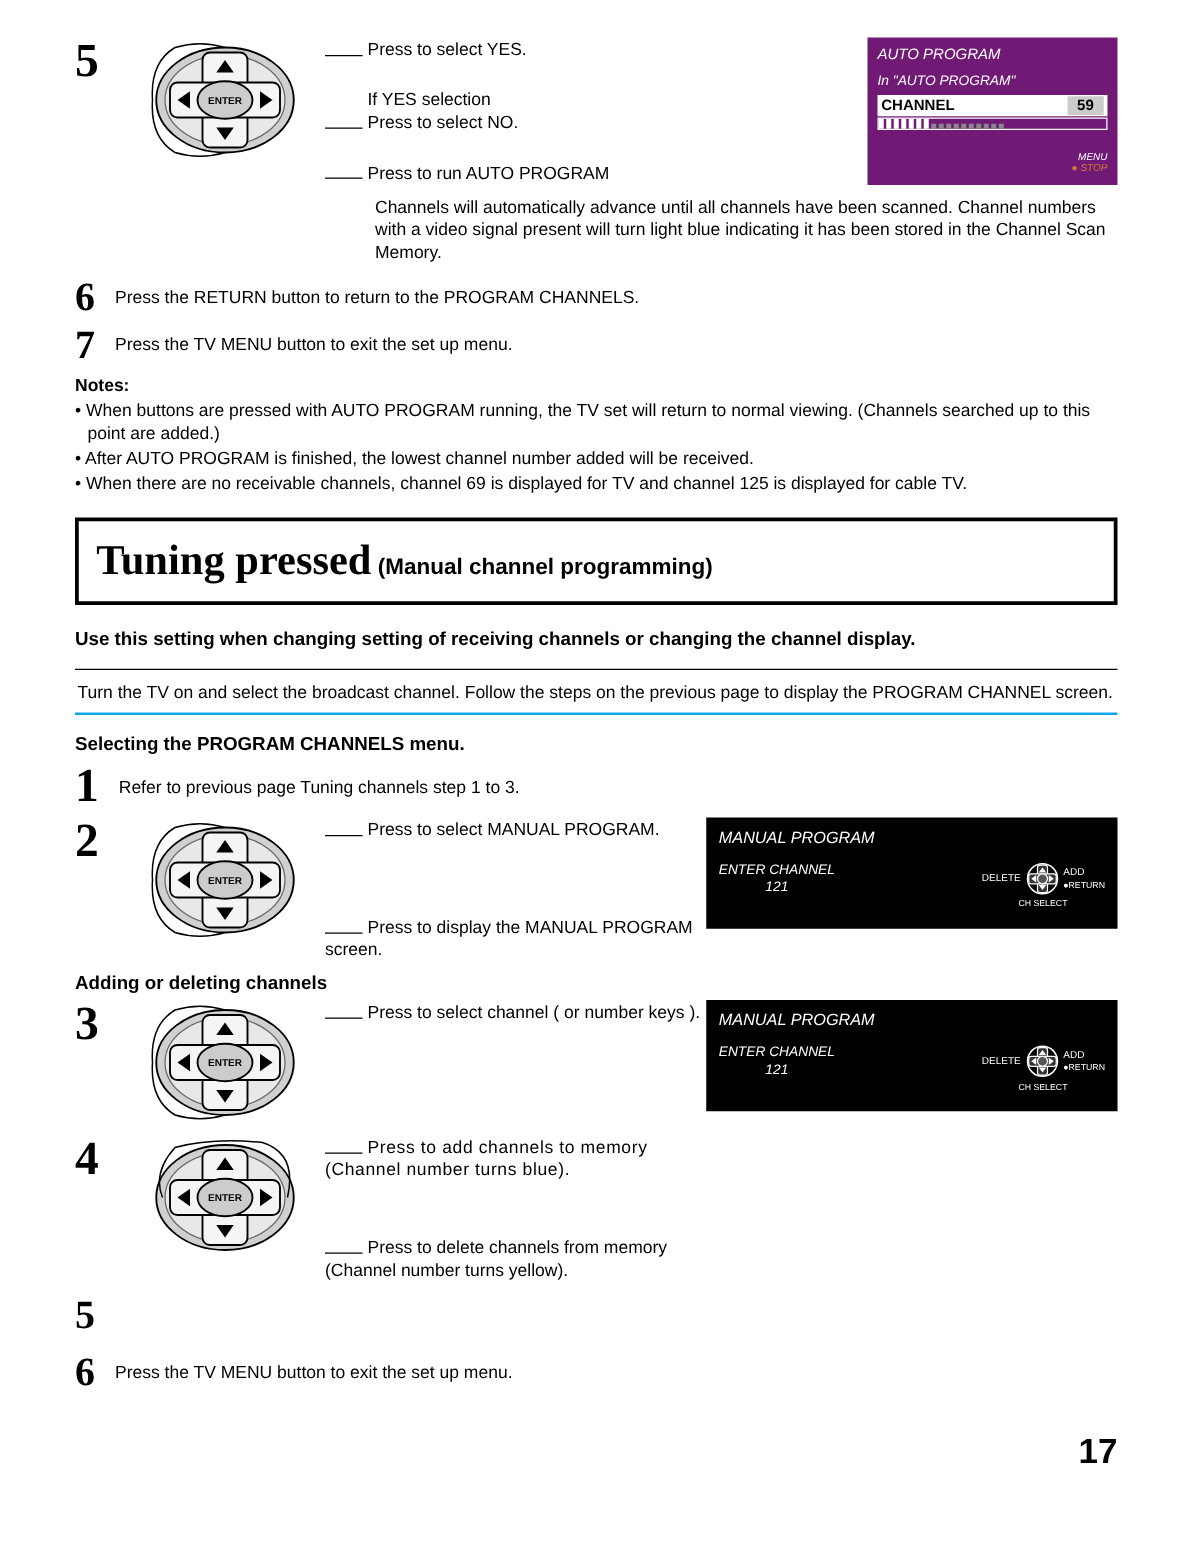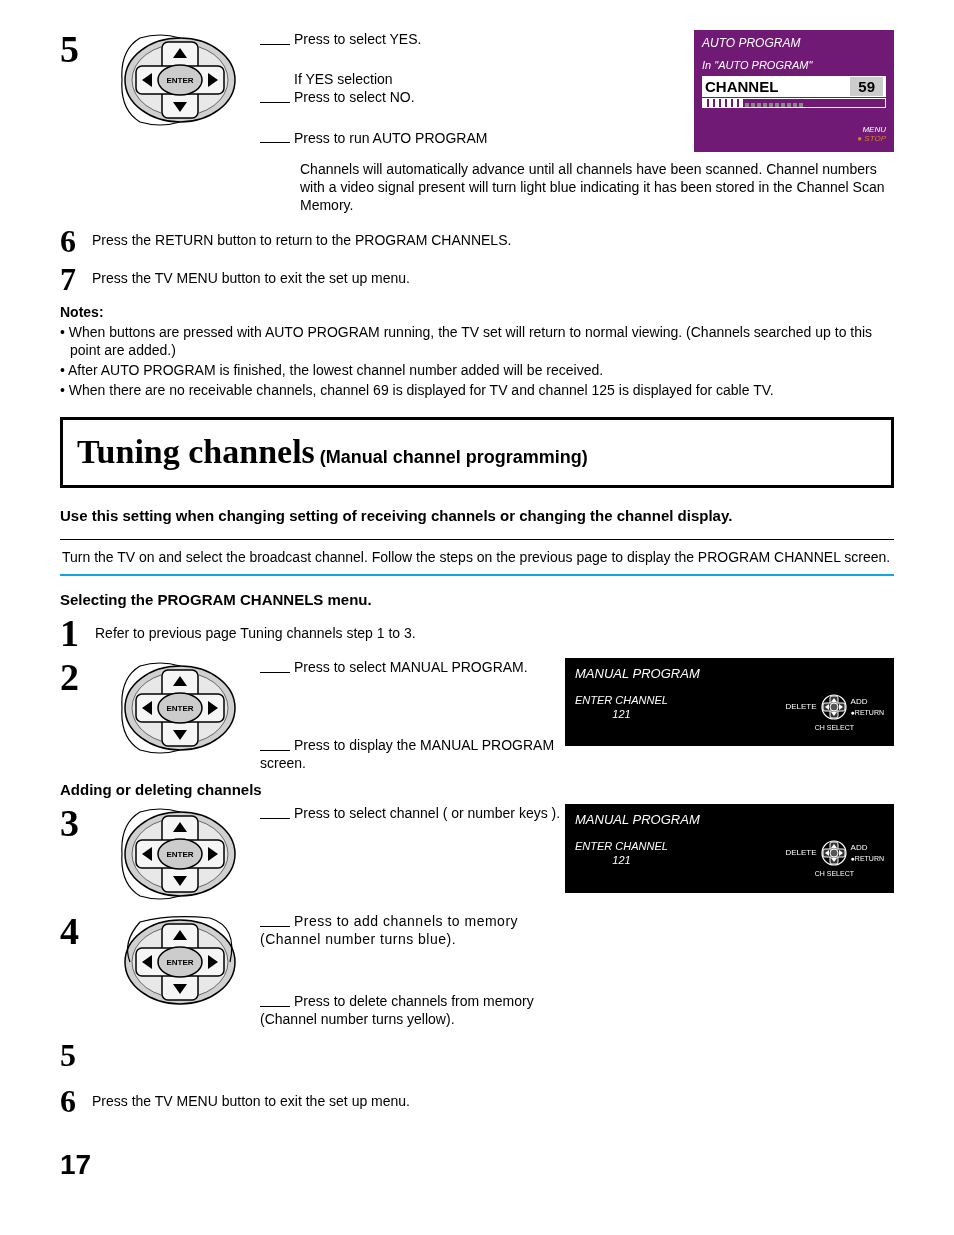--- a/index.html
+++ b/index.html
@@ -43,36 +43,36 @@
   .intro-bold { font-weight: bold; margin: 0 0 14px 0; font-size: 15px;}
   .hr-box { border-top:1px solid #000; border-bottom:2px solid #0ea5e9; padding:8px 2px; margin-bottom:14px; }
   h3.subhead { font-size: 15px; font-weight:bold; margin: 6px 0 4px 0; }
   .inline-step { display:flex; align-items:center; gap:12px; margin-bottom:6px;}
   .inline-step .stepnum { width:auto; margin-right:4px;}
   .osd {
     background:#701a75; color:#fff; font-family: Arial, sans-serif;
     font-size:11px; padding:6px 8px 8px 8px; width:200px;
   }
   .osd-title { font-style: italic; font-size:12px; margin-bottom:6px; }
-  .osd-line { background:#fff; color:#000; padding:1px 3px; display:flex; justify-content:space-between; font-weight:bold; font-size:15px;gap:39px;}
+  .osd-line { background:#fff; color:#000; padding:1px 3px; display:flex; justify-content:space-between; font-weight:bold; font-size:12px;gap:39px;}
   .osd-bar { height:10px; border:1px solid #fff; margin-top:1px; display:flex; }
   .osd-bar .seg { width:4px; margin-right:2px; background:#fff; height:100%;}
   .osd-bar .seg.half { height:50%; align-self:flex-end; background:#888;}
   .osd-foot { font-size:8px; text-align:right; margin-top:18px; line-height:1.1;font-style:italic;}
   .osd2 {
     background:#000; color:#fff; width:329px; padding:8px 10px 14px 10px;
     font-size:11px;
   }
   .osd2-title{ font-style:italic; font-size:13px; margin-bottom:10px;}
   .osd2-body{ display:flex; align-items:center; justify-content:space-between; }
   .osd2-left{ font-style:italic; font-size:11px; text-align:center; line-height:1.3;}
   .osd2-right{ font-size:8px; display:flex; align-items:center; gap:3px;}
   .mini-dpad{ width:28px; height:28px; position:relative;}
   .mini-dpad svg{width:100%;height:100%;}
-  .page-num { font-family: Arial, sans-serif; font-size:28px; font-weight:bold; text-align:left; margin-top:30px;}
+  .page-num { font-family: Arial, sans-serif; font-size:28px; font-weight:bold; text-align:right; margin-top:30px;}
   .auto-note { margin: 8px 0 10px 0; }
   .right-col { flex-shrink:0; margin-left:auto; }
   .multi-row { display:flex; align-items:flex-start; gap:0; margin-bottom:8px;}
   .connector-wrap { position:relative; }
 </style>
 </head>
 <body>
 
 <svg width="0" height="0" style="position:absolute">
   <defs>
@@ -162,21 +162,21 @@
 </div>
 
 <div class="notes-title">Notes:</div>
 <ul class="notes">
   <li>When buttons are pressed with AUTO PROGRAM running, the TV set will return to normal viewing. (Channels searched up to this point are added.)</li>
   <li>After AUTO PROGRAM is finished, the lowest channel number added will be received.</li>
   <li>When there are no receivable channels, channel 69 is displayed for TV and channel 125 is displayed for cable TV.</li>
 </ul>
 
 <div class="section-box">
-  <span class="section-title">Tuning channels</span><span class="section-sub"> (Manual channel programming)</span>
+  <span class="section-title">Tuning pressed</span><span class="section-sub"> (Manual channel programming)</span>
 </div>
 
 <p class="intro-bold">Use this setting when changing setting of receiving channels or changing the channel display.</p>
 
 <div class="hr-box">Turn the TV on and select the broadcast channel. Follow the steps on the previous page to display the PROGRAM CHANNEL screen.</div>
 
 <h3 class="subhead">Selecting the PROGRAM CHANNELS menu.</h3>
 
 <div class="inline-step">
   <div class="stepnum">1</div>

